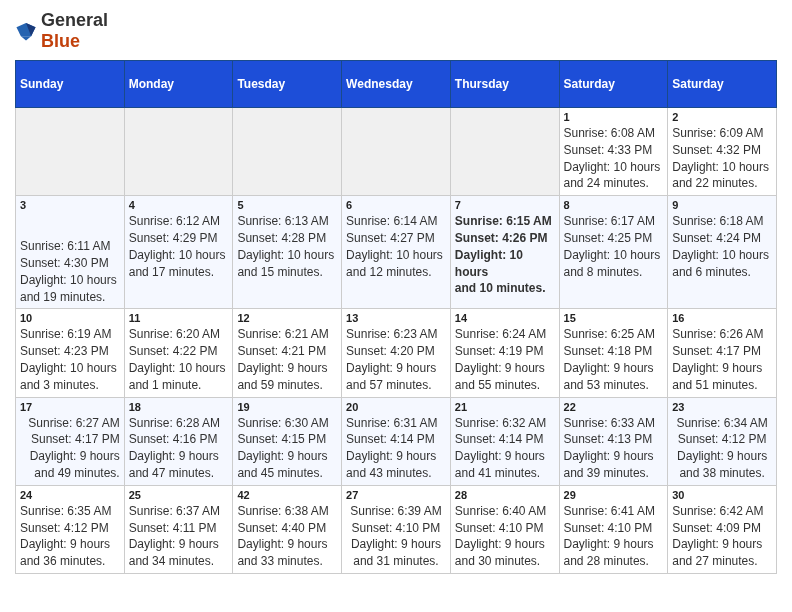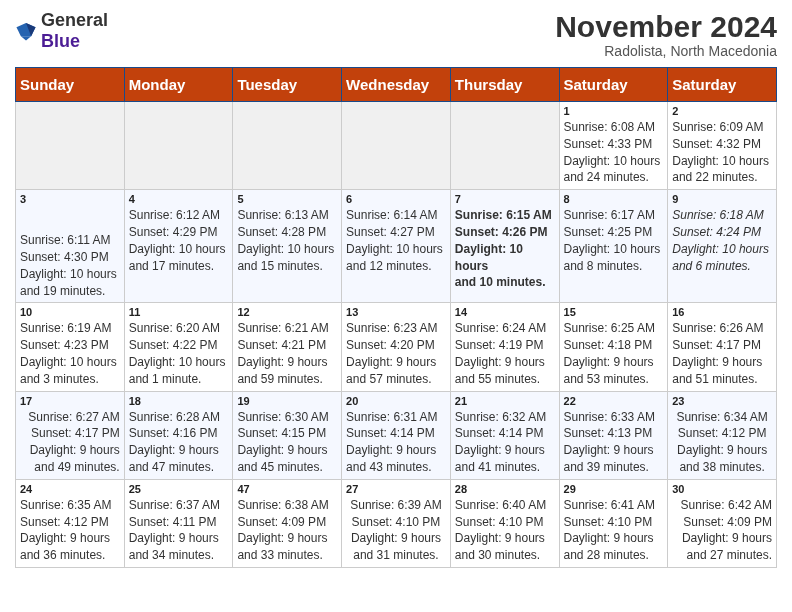--- a/index.html
+++ b/index.html
@@ -27,21 +27,21 @@
       gap: 4px;
     }
     .logo-text-general {
       font-size: 18px;
       font-weight: bold;
       color: #333;
     }
     .logo-text-blue {
       font-size: 18px;
       font-weight: bold;
-      color: #4c1d95;
+      color: #c2410c;
     }
     .logo-icon {
       width: 22px;
       height: 22px;
     }
     .title-block {
       text-align: right;
     }
     .month-title {
       font-size: 30px;
@@ -52,25 +52,25 @@
     .subtitle {
       font-size: 14px;
       color: #555;
     }
     .calendar {
       width: 100%;
       border-collapse: collapse;
       table-layout: fixed;
     }
     .calendar th {
-      background: #c2410c;
+      background: #1d4ed8;
       color: #fff;
-      font-size: 15px;
-      font-weight: bold;
-      padding: 8px 4px;
+      font-size: 12px;
+      font-weight: bold;
+      padding: 16px 4px;
       border: 1px solid #1a4a8a;
       text-align: left;
     }
     .calendar td {
       border: 1px solid #ccc;
       vertical-align: top;
       padding: 3px 4px;
       font-size: 8.5px;
       color: #333;
       height: 78px;
@@ -104,24 +104,20 @@
       <svg class="logo-icon" viewBox="0 0 30 30">
         <polygon points="8,22 22,22 28,10 15,4 2,10" fill="#2563b0"></polygon>
         <polygon points="15,4 28,10 22,22" fill="#1a3a7a"></polygon>
         <polygon points="8,22 22,22 15,28" fill="#2563b0"></polygon>
       </svg>
       <div>
         <span class="logo-text-general">General</span><br>
         <span class="logo-text-blue">Blue</span>
       </div>
     </div>
-    <div class="title-block">
-      <div class="month-title">November 2024</div>
-      <div class="subtitle">Radolista, North Macedonia</div>
-    </div>
   </div>
 
   <table class="calendar">
     <thead>
       <tr>
         <th>Sunday</th>
         <th>Monday</th>
         <th>Tuesday</th>
         <th>Wednesday</th>
         <th>Thursday</th>
@@ -189,21 +185,21 @@
           </td>
           <td>
             <span class="day-number">8</span>
             <div class="day-info" style="white-space: pre-line;">Sunrise: 6:17 AM
 Sunset: 4:25 PM
 Daylight: 10 hours
 and 8 minutes.</div>
           </td>
           <td>
             <span class="day-number">9</span>
-            <div class="day-info" style="white-space: pre-line; font-style: italic;">Sunrise: 6:18 AM
+            <div class="day-info" style="white-space: pre-line;">Sunrise: 6:18 AM
 Sunset: 4:24 PM
 Daylight: 10 hours
 and 6 minutes.</div>
           </td>
         </tr>
         <tr>
           <td>
             <span class="day-number">10</span>
             <div class="day-info" style="white-space: pre-line;">Sunrise: 6:19 AM
 Sunset: 4:23 PM
@@ -313,23 +309,23 @@
 and 36 minutes.</div>
           </td>
           <td>
             <span class="day-number">25</span>
             <div class="day-info" style="white-space: pre-line;">Sunrise: 6:37 AM
 Sunset: 4:11 PM
 Daylight: 9 hours
 and 34 minutes.</div>
           </td>
           <td>
-            <span class="day-number">47</span>
+            <span class="day-number">42</span>
             <div class="day-info" style="white-space: pre-line;">Sunrise: 6:38 AM
-Sunset: 4:09 PM
+Sunset: 4:40 PM
 Daylight: 9 hours
 and 33 minutes.</div>
           </td>
           <td>
             <span class="day-number">27</span>
             <div class="day-info" style="white-space: pre-line; text-align: center;">Sunrise: 6:39 AM
 Sunset: 4:10 PM
 Daylight: 9 hours
 and 31 minutes.</div>
           </td>
@@ -342,21 +338,21 @@
           </td>
           <td>
             <span class="day-number">29</span>
             <div class="day-info" style="white-space: pre-line;">Sunrise: 6:41 AM
 Sunset: 4:10 PM
 Daylight: 9 hours
 and 28 minutes.</div>
           </td>
           <td>
             <span class="day-number">30</span>
-            <div class="day-info" style="white-space: pre-line; text-align: right;">Sunrise: 6:42 AM
+            <div class="day-info" style="white-space: pre-line;">Sunrise: 6:42 AM
 Sunset: 4:09 PM
 Daylight: 9 hours
 and 27 minutes.</div>
           </td>
         </tr>
       </tbody>
   </table>
 </div>
 
 </body></html>

